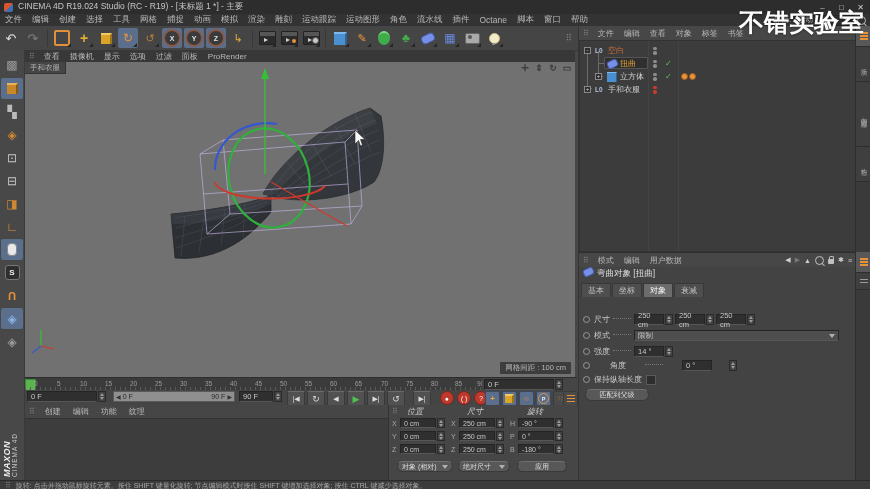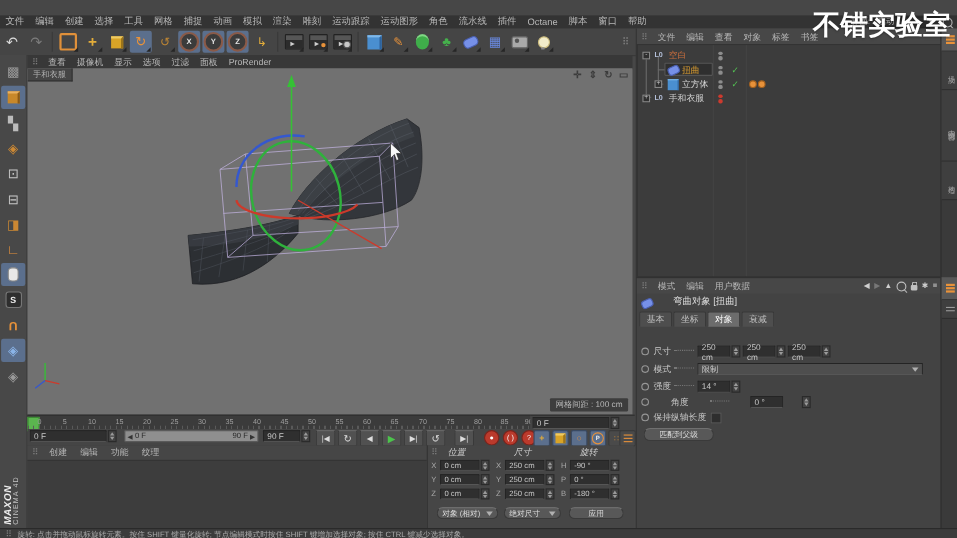--- a/index.html
+++ b/index.html
@@ -126,21 +126,21 @@
   .cubesm{width:9px;height:9px;background:#4a8fd0;border-top:1.5px solid #7fb8ea;border-right:1.5px solid #2e639c;position:absolute;}
   .capsm{width:9px;height:6px;background:#7690e8;border:1px solid #4a5fb0;border-radius:3px;transform:rotate(-25deg);position:absolute;}
 
   
   .am{position:absolute;top:226px;left:0;width:277px;height:228px;background:#434343;border-top:1px solid #2f2f2f;}
   .ammenu{position:absolute;top:0;left:0;width:100%;height:14px;display:flex;align-items:center;font-size:8px;color:#b8b8b8;background:#474747;}
   .ammenu .mi{padding:0 5px;}
   .amicons{margin-left:auto;display:flex;align-items:center;gap:4px;margin-right:4px;font-size:7px;color:#cfcfcf;}
   .lock{width:6px;height:5px;background:#c0c0c0;border-radius:1px;position:relative;margin-top:3px;}
   .lock::before{content:'';position:absolute;left:1px;top:-3px;width:2.5px;height:3px;border:1px solid #c0c0c0;border-bottom:none;border-radius:2px 2px 0 0;}
-  .amtitle{position:absolute;top:15px;left:4px;display:flex;align-items:flex-end;gap:18px;font-size:8.5px;color:#dedede;}
+  .amtitle{position:absolute;top:15px;left:4px;display:flex;align-items:flex-start;gap:3px;font-size:8.5px;color:#dedede;}
   .amtabs{position:absolute;top:30px;left:2px;display:flex;gap:1px;}
   .amtab{background:#4e4e4e;border:1px solid #383838;border-bottom:none;font-size:8px;color:#c0c0c0;padding:1px 6px;border-radius:2px 2px 0 0;}
   .amtab.act{background:#6c6c6c;color:#fff;}
   .amsec{position:absolute;top:43px;left:0;width:100%;height:12px;background:#3c3c3c;border-top:1px solid #555;border-bottom:1px solid #333;display:flex;align-items:center;font-size:8px;font-weight:bold;color:#e8e8e8;padding-left:4px;box-sizing:border-box;}
   .amrow{position:absolute;left:0;width:100%;height:13px;display:flex;align-items:center;font-size:8px;color:#c8c8c8;}
   .adot{width:5px;height:5px;border-radius:50%;border:1.5px solid #979797;margin:0 4px 0 4px;flex:none;}
   .alabel{flex:none;}
   .leader{flex:none;border-bottom:1px dotted #777;margin:0 3px 3px 3px;}
   .amrow .fld{width:30px;height:11px;flex:none;}
   .chkbox{width:8px;height:8px;background:#2e2e2e;border:1px solid #5a5a5a;}
@@ -162,20 +162,29 @@
   
   .wm{position:absolute;top:6px;right:6px;z-index:60;display:flex;align-items:center;gap:12px;pointer-events:none;}
   .wmname{font-size:25px;font-weight:bold;color:#fff;text-shadow:0 1px 2px rgba(0,0,0,.35);}
   .wmlogo{font-size:28px;font-weight:bold;color:#fff;letter-spacing:-1.5px;text-shadow:0 1px 2px rgba(0,0,0,.35);}
 </style>
 </head>
 <body>
 
 <div class="window">
 
+  <div class="abs titlebar">
+    <span class="appicon"></span>
+    <span>CINEMA 4D R19.024 Studio (RC - R19) - [未标题 1 *] - 主要</span>
+    <span class="wctrls">
+      <span class="wctrl">–</span>
+      <span class="wctrl">□</span>
+      <span class="wctrl">✕</span>
+    </span>
+  </div>
 
   <div class="abs menubar">
     <span class="mi">文件</span>
     <span class="mi">编辑</span>
     <span class="mi">创建</span>
     <span class="mi">选择</span>
     <span class="mi">工具</span>
     <span class="mi">网格</span>
     <span class="mi">捕捉</span>
     <span class="mi">动画</span>

